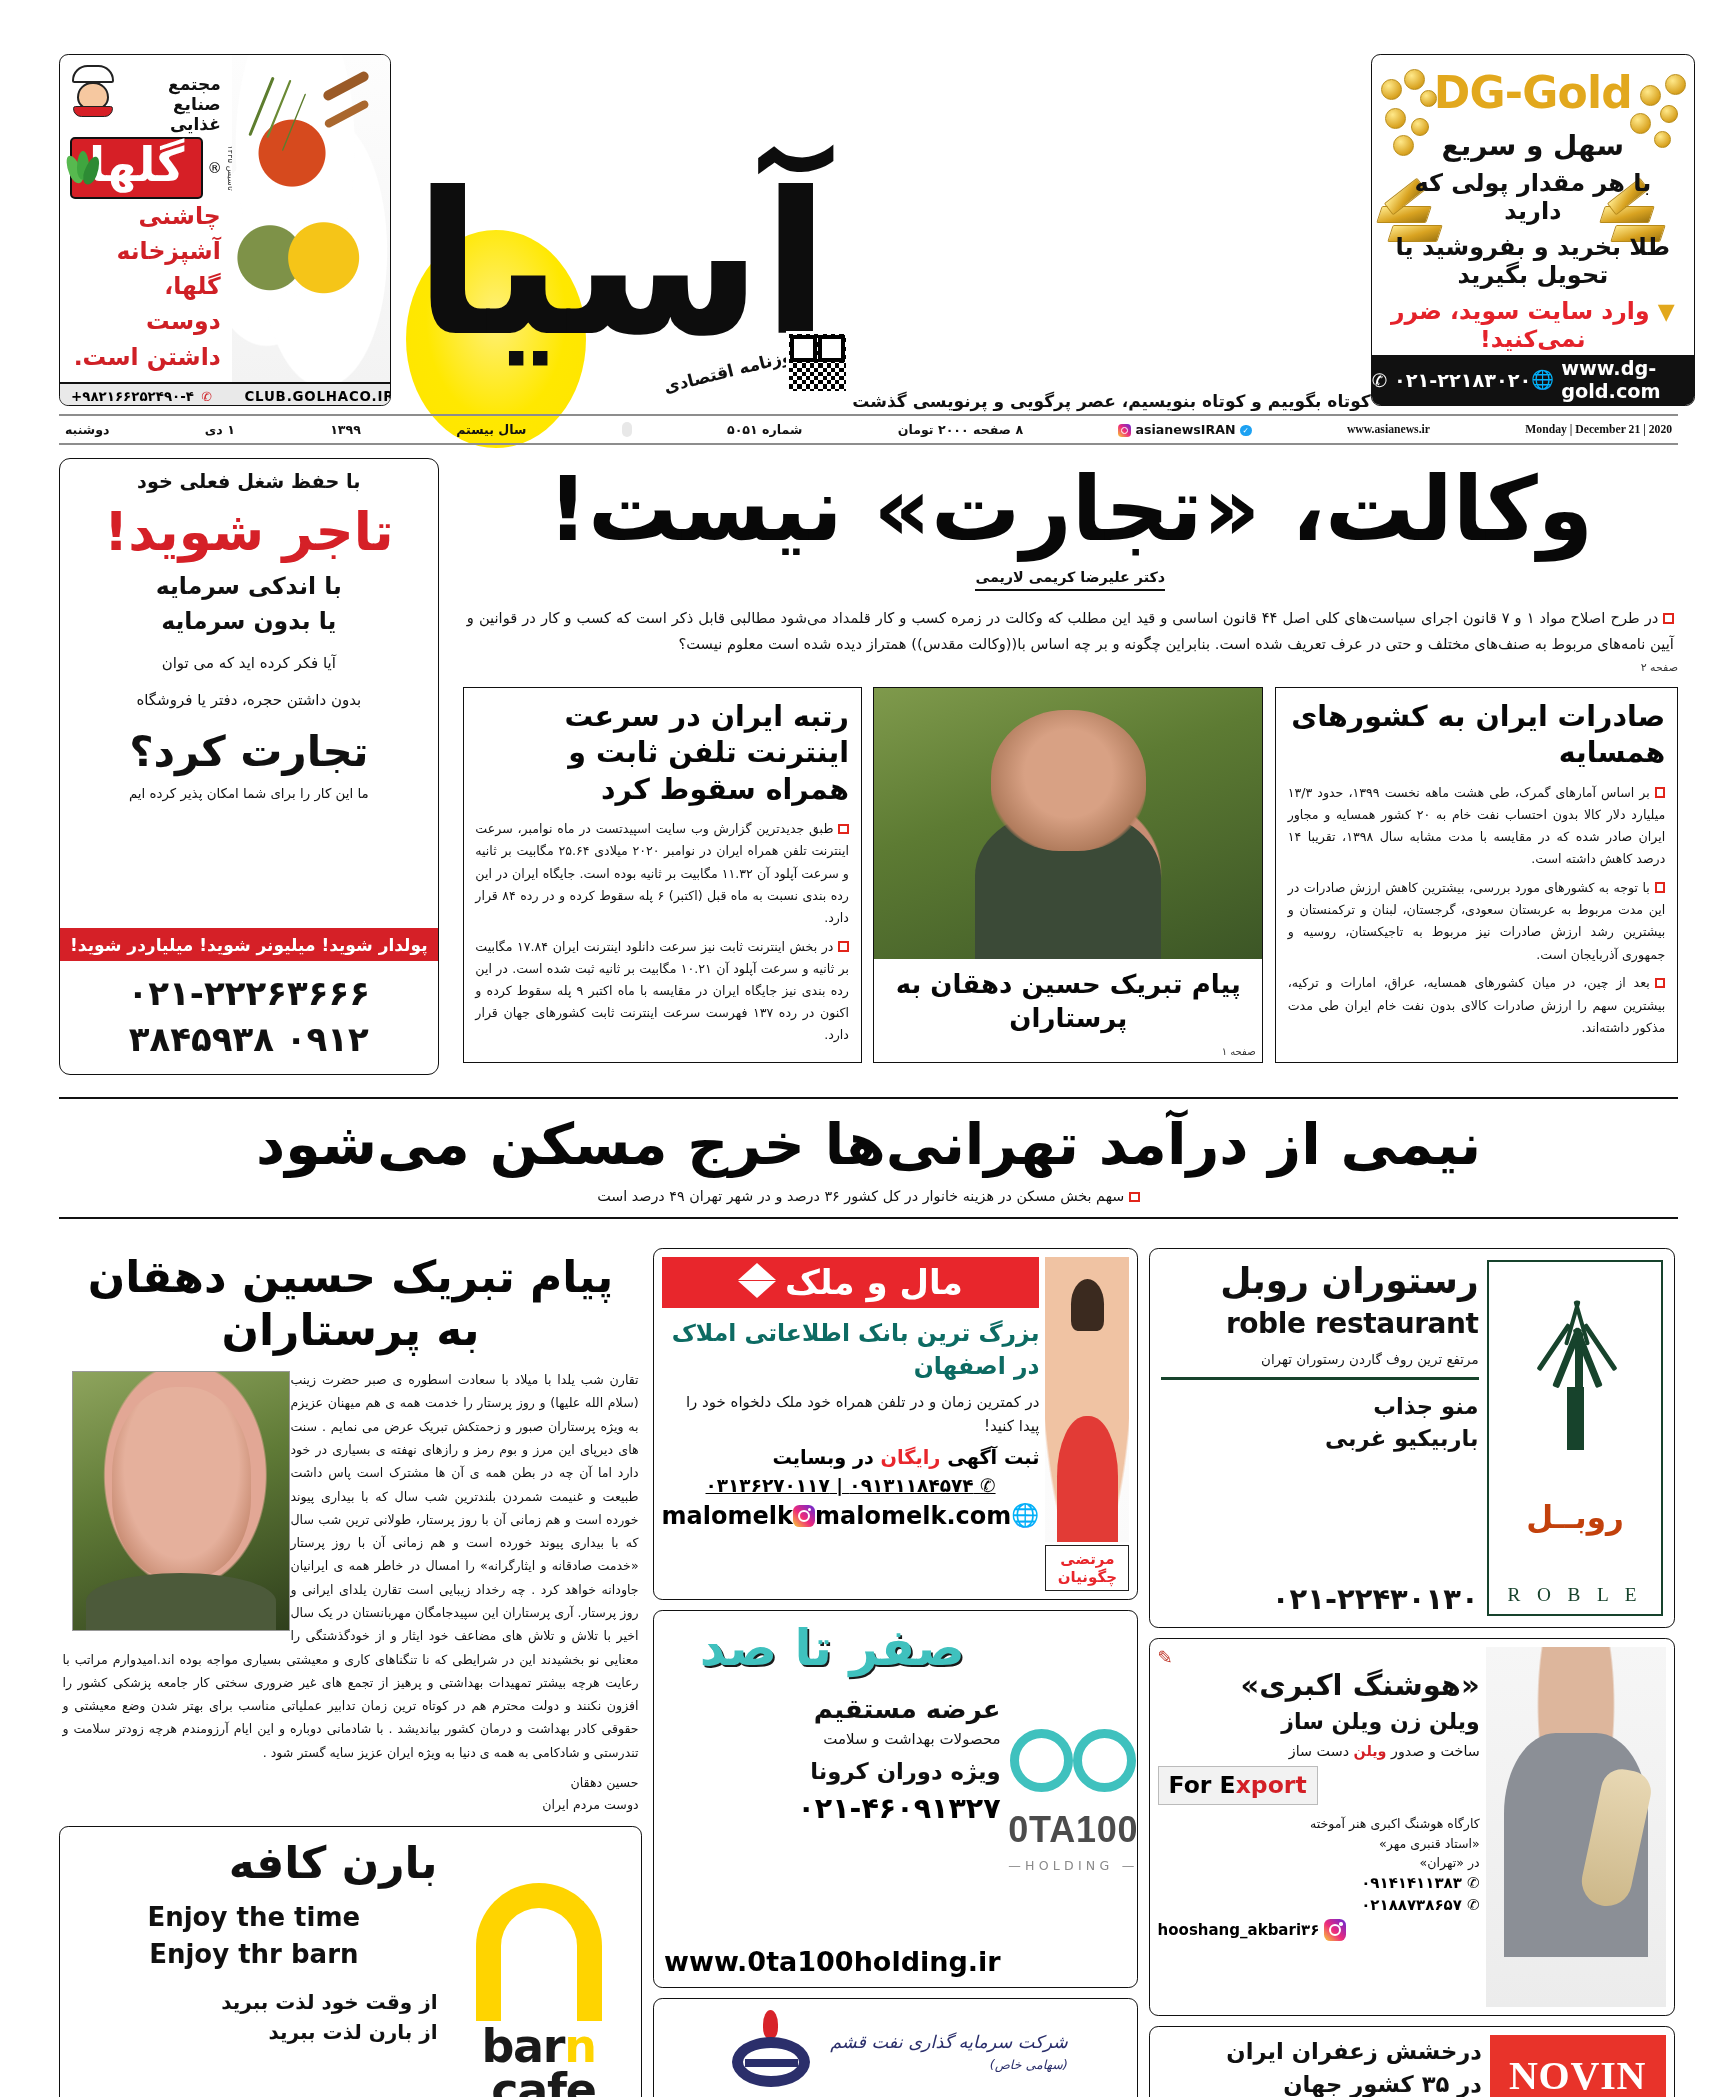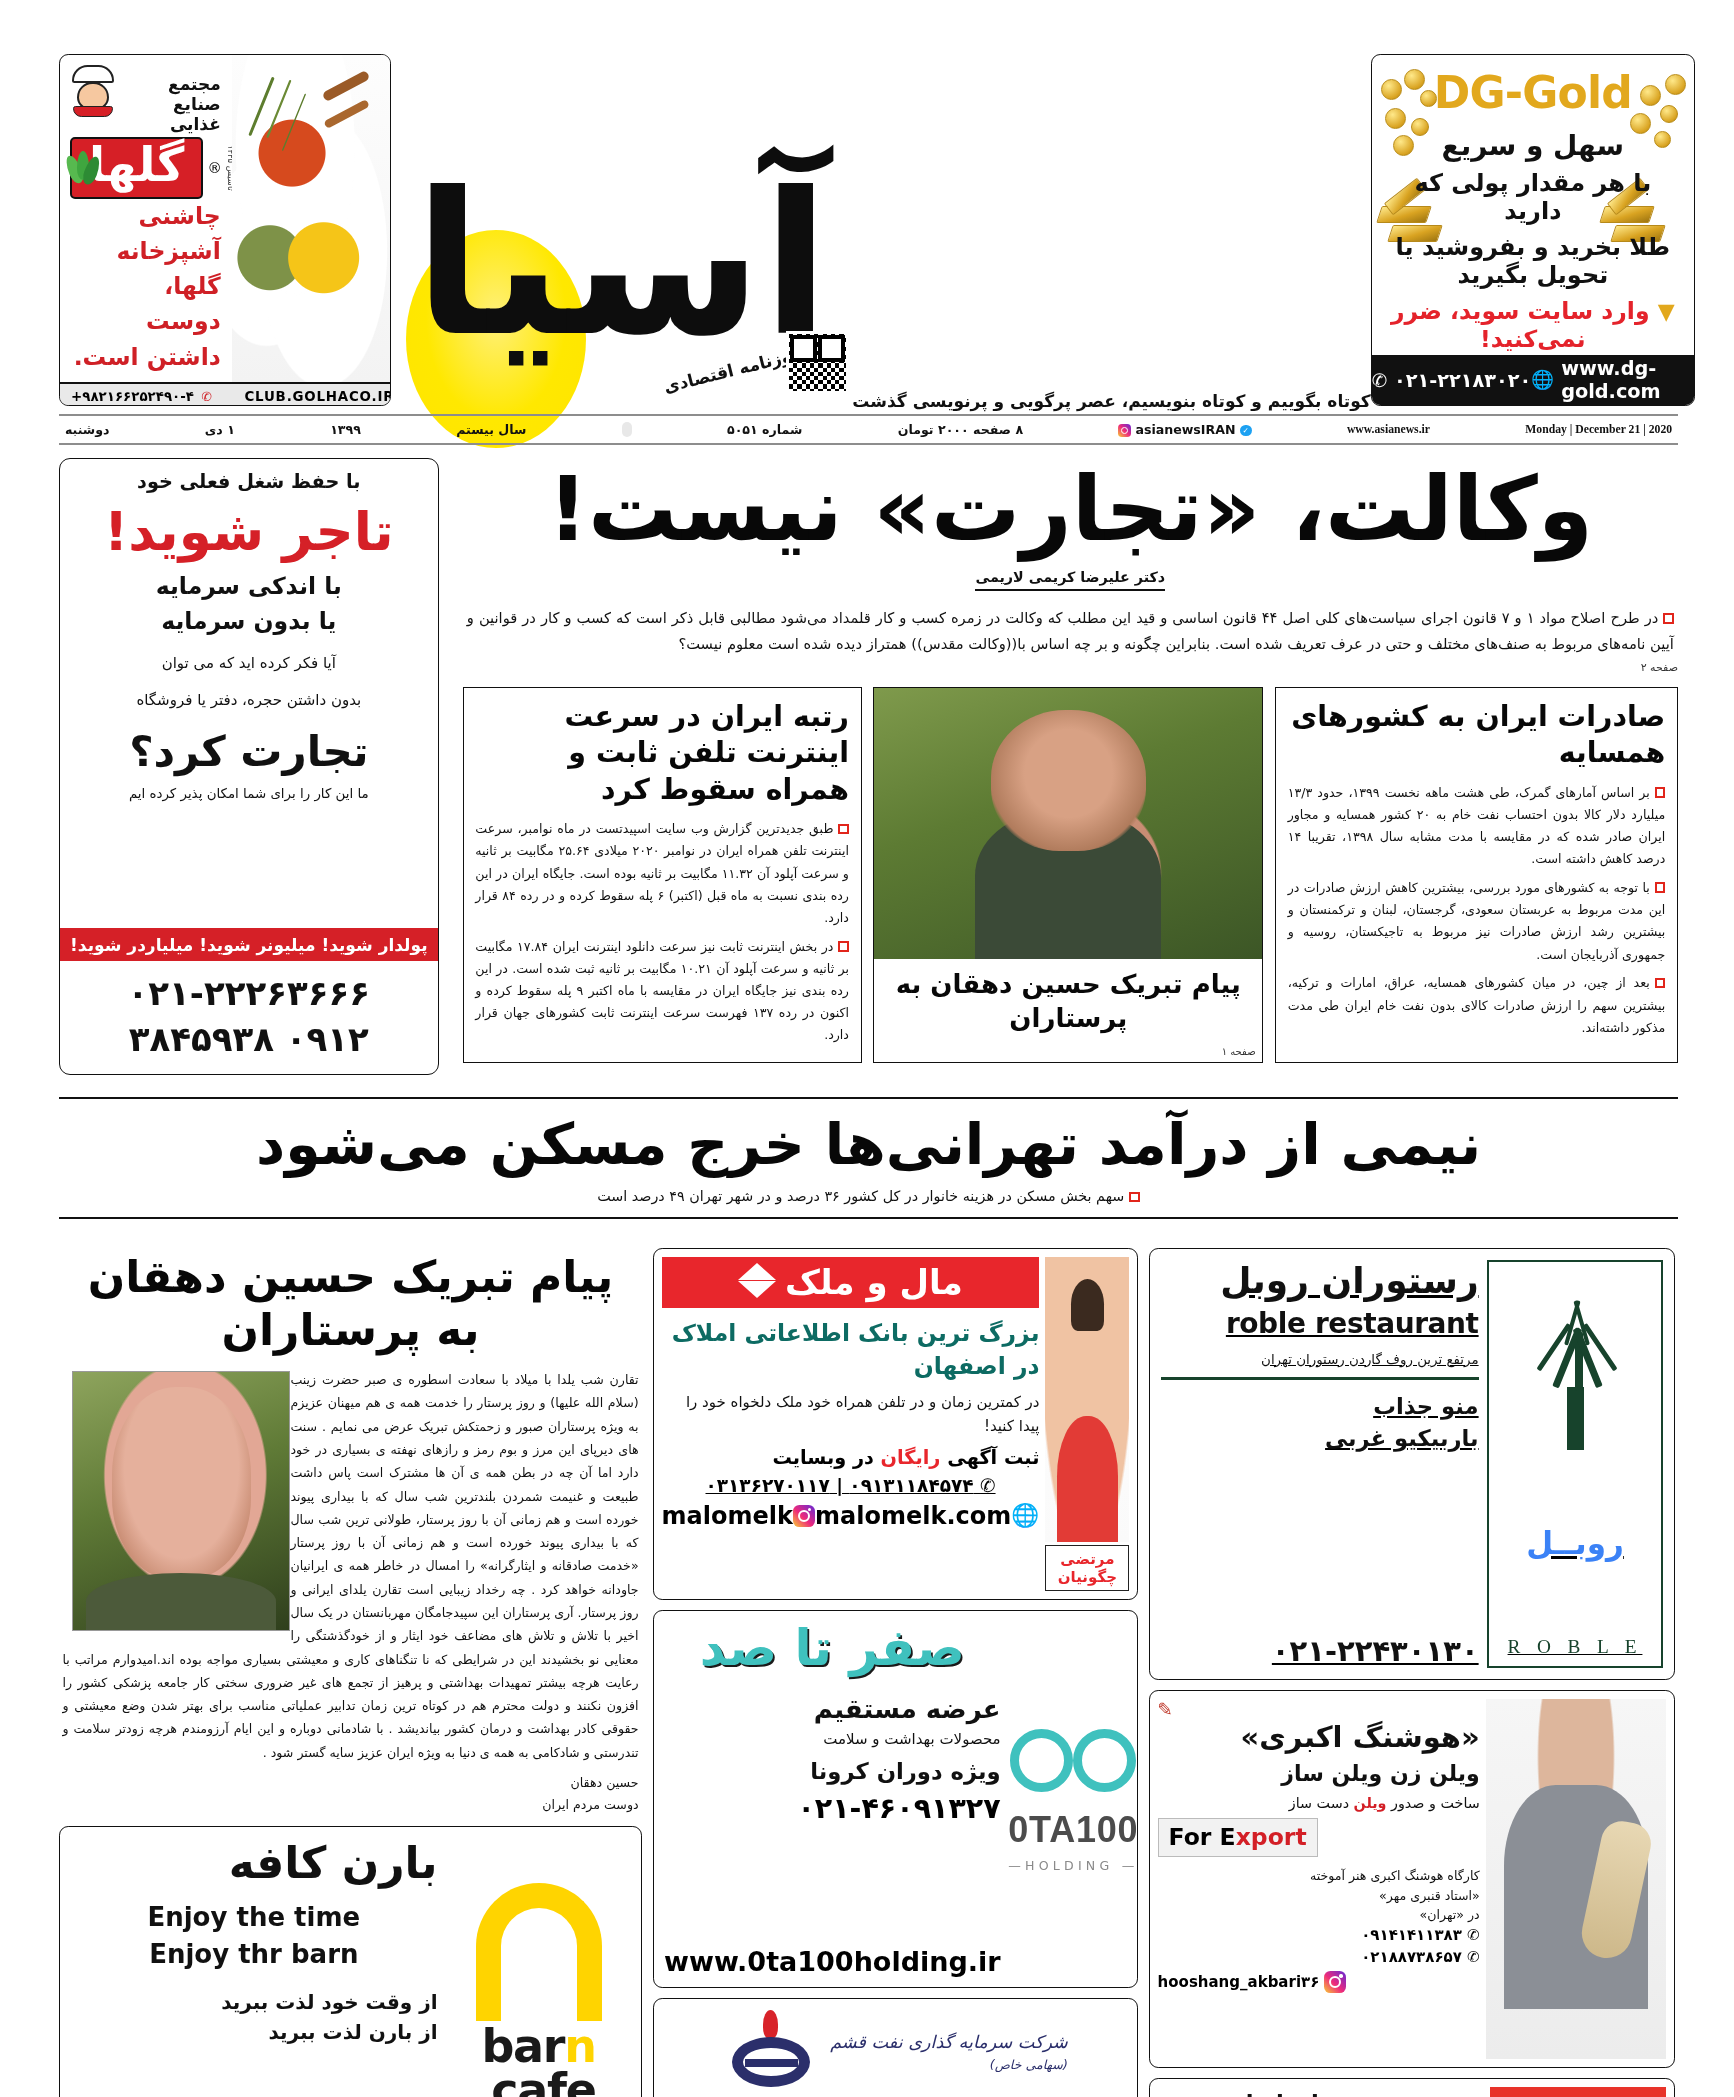--- a/index.html
+++ b/index.html
@@ -332,34 +332,34 @@
     content:""; position:absolute; left:6%; bottom:0; width:88%; height:22%;
     background:#4c5a3a; border-radius:50% 50% 0 0;
   }
   .ad-text { font-size:12.6px; line-height:1.85; color:#111; text-align:justify; }
   .ad-sign { font-size:12.6px; line-height:1.75; color:#111; text-align:right; margin-top:7.6px; }
 
   
   .box { border:1.7px solid #111; border-radius:9.2px; background:#fff; overflow:hidden; position:relative; }
 
   
-  .ad-roble { height:432px; display:flex; flex-direction:row-reverse; padding:11px 11px; gap:8.4px;text-decoration:underline; }
+  .ad-roble { height:380px; display:flex; flex-direction:row-reverse; padding:11px 11px; gap:8.4px; }
   .roble-txt { flex:1; display:flex; flex-direction:column; text-align:right; }
   .roble-fa { font-size:36px; font-weight:bold; color:#111; }
   .roble-en { font-size:28px; font-weight:bold; color:#111; margin-top:5.9px; letter-spacing:-0.4px; }
   .roble-sm { font-size:13.4px; color:#111; margin-top:11.7px; }
   .roble-rule { height:3.8px; background:#17432c; margin:10px 0 9.2px; }
   .roble-b { font-size:22.7px; font-weight:bold; color:#111; line-height:1.45; }
   .roble-tel { font-size:29px; font-weight:bold; color:#111; margin-top:auto; }
   .roble-logo { width:176px; border:2.1px solid #17432c; padding:7.6px; display:flex;
     flex-direction:column; align-items:center; justify-content:space-between; }
   .tree { width:126px; height:180px; position:relative; }
   .tree .trunk { position:absolute; left:55px; bottom:0; width:17px; height:63px; background:#17432c; }
   .tree .b { position:absolute; background:#17432c; border-radius:1.7px; transform-origin:bottom center; }
-  .roble-word { font-size:31px; font-weight:bold; color:#3b82f6; }
+  .roble-word { font-size:31px; font-weight:bold; color:#c2410c; }
   .roble-latin { font-size:19.3px; color:#17432c; letter-spacing:5.9px; font-family:"Liberation Serif",serif; }
 
   
   .ad-malomelk { height:352px; display:flex; flex-direction:row-reverse; padding:7.6px; gap:5.9px; }
   .mm-right { flex:1; display:flex; flex-direction:column; text-align:right; }
   .mm-logo { background:#e8262c; padding:5.9px 11px; display:flex; flex-direction:row-reverse;
     align-items:center; gap:7.6px; justify-content:center; }
   .mm-logo-txt { color:#fff; font-size:34px; font-weight:bold; }
   .mm-house { width:39px; height:39px; position:relative; }
   .mm-house i { position:absolute; left:0; width:0;height:0;

